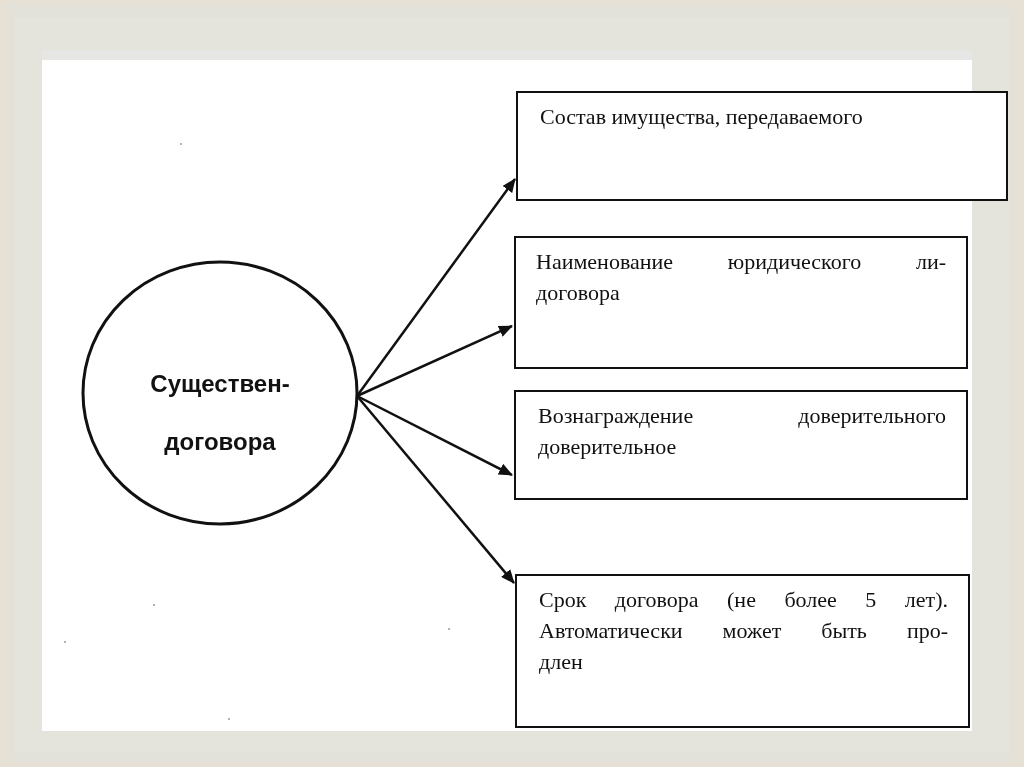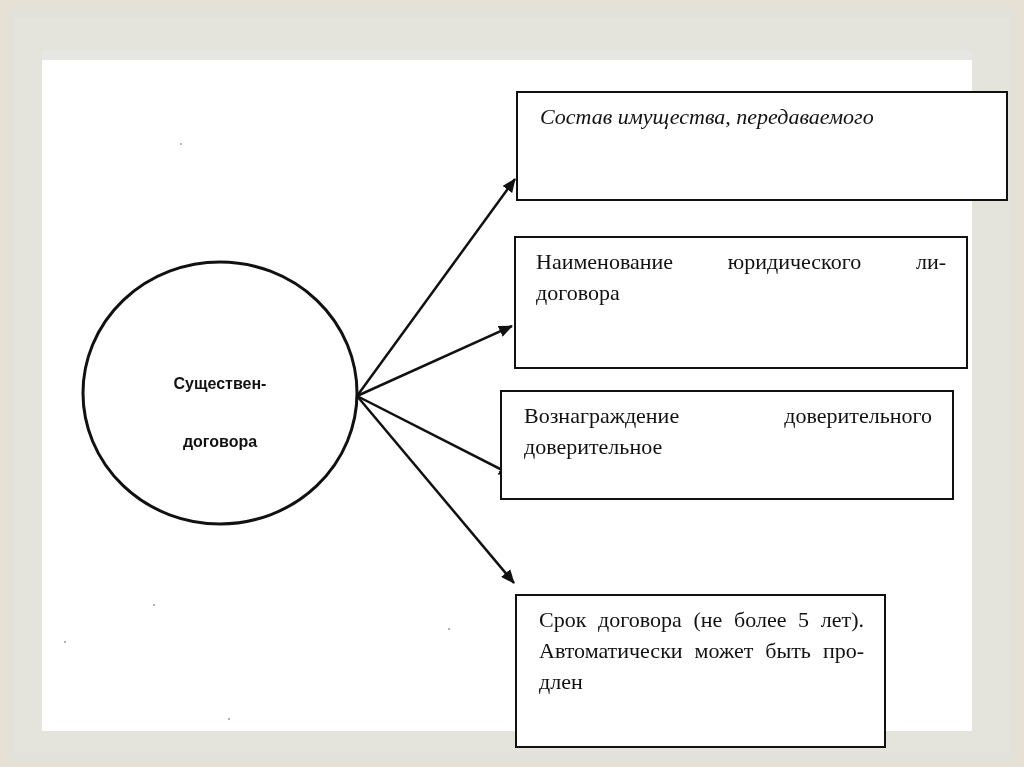--- a/index.html
+++ b/index.html
@@ -23,35 +23,35 @@
     box-shadow: 0 -10px 0 #e6e6e4;
   }
   svg.diagram {
     position: absolute; left: 0; top: 0; width: 1024px; height: 767px;
   }
   .circle-label {
     position: absolute; left: 100px; top: 340px; width: 240px;
     text-align: center;
     font-family: "Liberation Sans", "DejaVu Sans", sans-serif;
     font-weight: bold;
-    font-size: 16px; line-height: 29px; color: #111;
+    font-size: 24px; line-height: 29px; color: #111;
     white-space: pre-line;
   }
   .box {
     position: absolute; border: 2.5px solid #111; background: #fff;
     box-sizing: border-box;
     padding: 8px 20px 0 22px;
     font-size: 22px; line-height: 31px; color: #111;
   }
   .box .line { display: block; white-space: nowrap; }
   .box .line.justify { text-align: justify; text-align-last: justify; }
-  #box-1 { left: 516px; top: 91px;  width: 492px; height: 110px; font-style: italic; }
+  #box-1 { left: 516px; top: 91px;  width: 492px; height: 110px; }
   #box-2 { left: 514px; top: 236px; width: 454px; height: 133px; padding-left: 20px; }
-  #box-3 { left: 500px; top: 390px; width: 454px; height: 110px; }
-  #box-4 { left: 515px; top: 594px; width: 371px; height: 154px; }
+  #box-3 { left: 514px; top: 390px; width: 454px; height: 110px; }
+  #box-4 { left: 515px; top: 574px; width: 455px; height: 154px; }
   .speck { position: absolute; width: 2px; height: 2px; background: #999; border-radius: 1px; }
 </style>
 </head>
 <body>
 
 <div class="frame-outer"></div>
 <div class="frame-inner"></div>
 <div class="panel"></div>
 
 <svg class="diagram" viewBox="0 0 1024 767">

